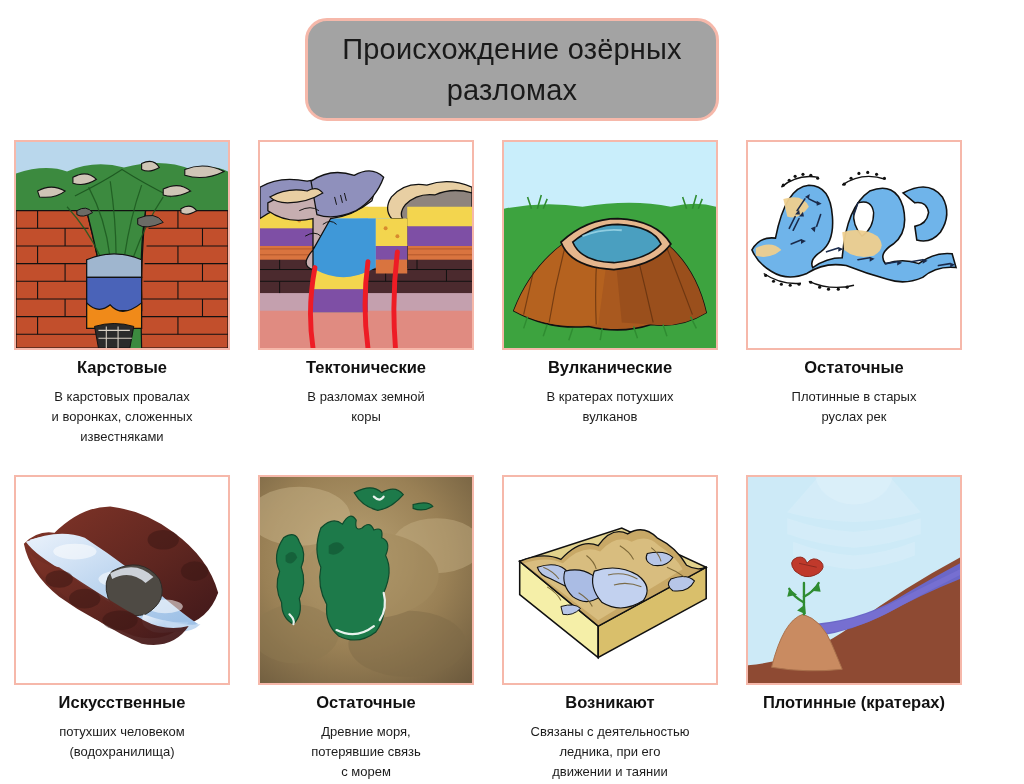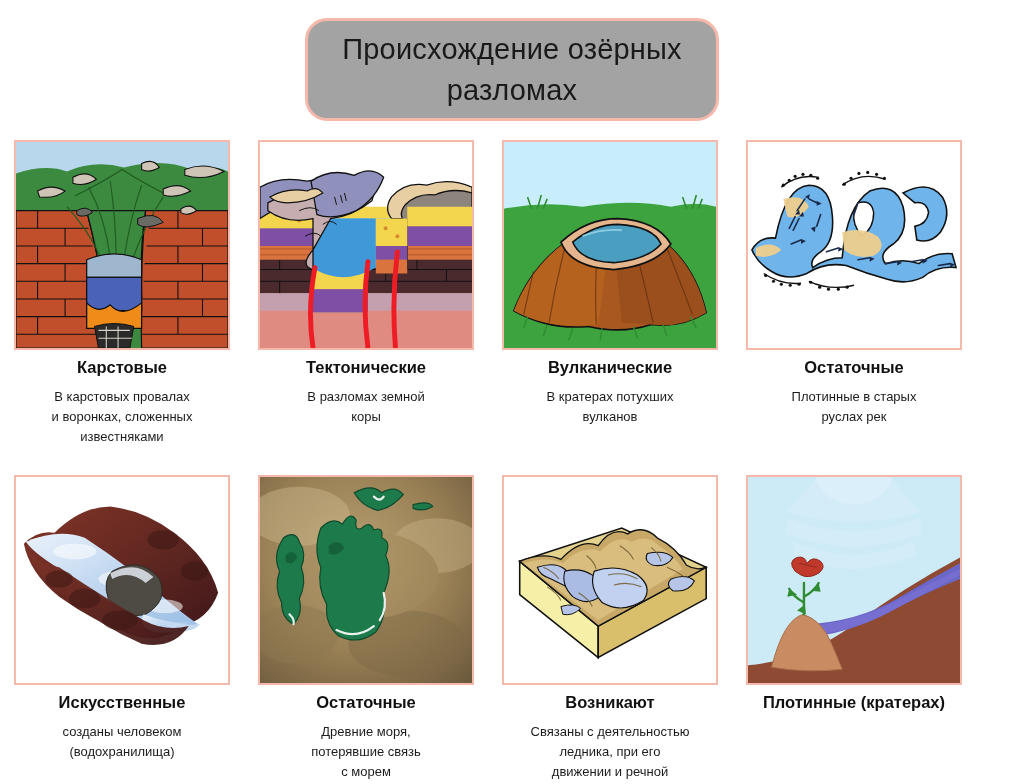--- a/index.html
+++ b/index.html
@@ -380,21 +380,21 @@
             <ellipse cx="44" cy="104" rx="14" ry="9"></ellipse>
               <ellipse cx="70" cy="124" rx="16" ry="10"></ellipse>
             <ellipse cx="106" cy="146" rx="18" ry="10"></ellipse>
               <ellipse cx="150" cy="64" rx="16" ry="10"></ellipse>
             <ellipse cx="182" cy="96" rx="14" ry="10"></ellipse>
           </g>
         </svg>
       </div>
       <div class="caption">
         <div class="cap-title">Искусственные</div>
-        <div class="cap-desc">созданы человеком
+        <div class="cap-desc">потухших человеком
 (водохранилища)</div>
       </div>
     </div>
 
     <div class="cell">
       <div class="thumb">
         <svg class="art" viewBox="0 0 216 210" preserveAspectRatio="none">
           <defs>
             <radialGradient id="desertG" cx="45%" cy="40%" r="80%">
               <stop offset="0%" stop-color="#b9a274"></stop>
@@ -465,21 +465,21 @@
             <path d="M166 92 Q176 96 184 102"></path>
               <path d="M76 118 Q86 124 90 132"></path>
             <path d="M44 112 Q54 118 58 126"></path>
           </g>
         </svg>
       </div>
       <div class="caption">
         <div class="cap-title">Возникают</div>
         <div class="cap-desc">Связаны с деятельностью
 ледника, при его
-движении и речной</div>
+движении и таянии</div>
       </div>
     </div>
 
     <div class="cell">
       <div class="thumb">
         <svg class="art" viewBox="0 0 216 210" preserveAspectRatio="none">
           <rect x="0" y="0" width="216" height="210" fill="#cdeaf7"></rect>
           <g opacity=".28" fill="#e7f4fb" stroke="none">
             <path d="M74 -28 Q64 -40 78 -46 Q92 -50 96 -38 Q108 -44 120 -38 Q134 -50 146 -44 Q158 -36 148 -24 Z"></path>
             <path d="M108 -42 L176 36 Q150 44 108 46 Q66 44 40 36 Z"></path>

